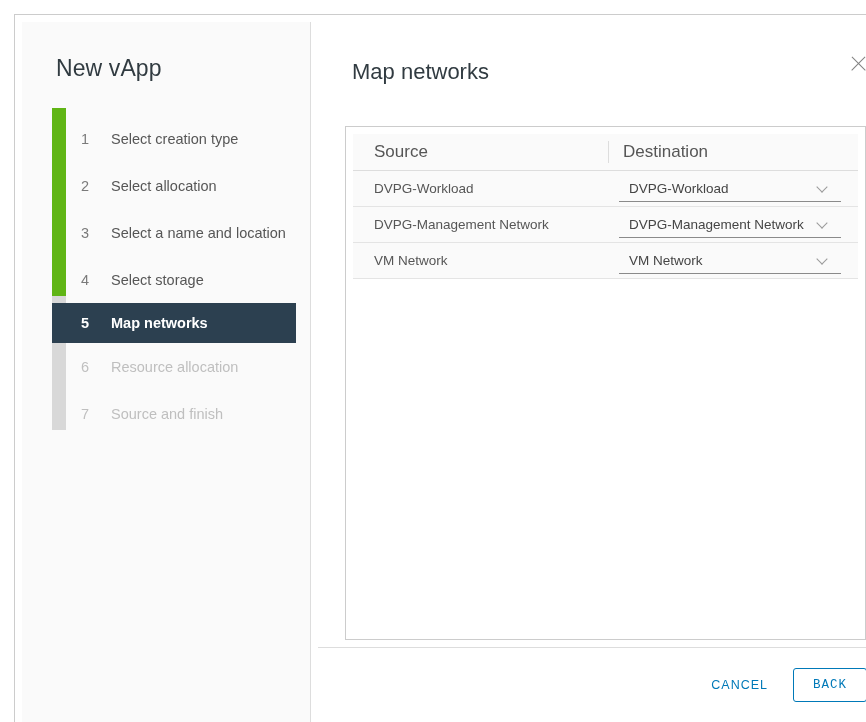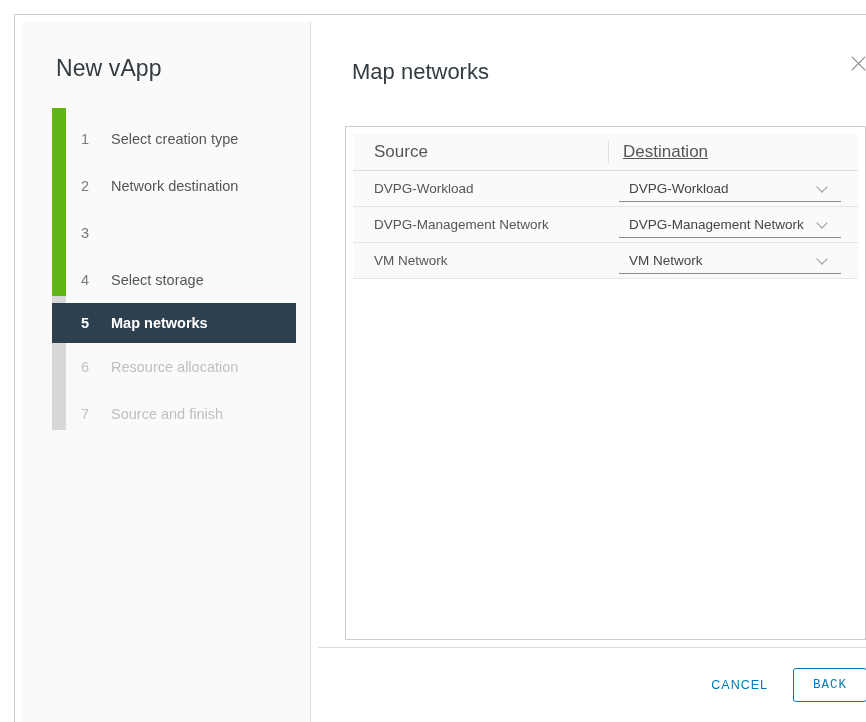--- a/index.html
+++ b/index.html
@@ -167,21 +167,21 @@
     border-bottom: 1px solid #dddddd;
   }
   .th {
     font-size: 17px;
     color: #565656;
     display: flex;
     align-items: center;
     padding-left: 14px;
   }
   .th.src { width: 249px; flex: 0 0 249px; border-right: 1px solid #dddddd; }
-  .th.dst { flex: 1 1 auto; text-decoration: underline; }
+  .th.dst { flex: 1 1 auto; }
 
   .table-row {
     display: flex;
     height: 36px;
     flex: 0 0 36px;
     background: #fafafa;
     border-bottom: 1px solid #e4e4e4;
   }
   .table-row:last-of-type { border-bottom: 1px solid #cccccc; }
 
@@ -297,25 +297,26 @@
       <div class="rail"></div>
       <div class="rail-done"></div>
 
       <div class="step">
         <span class="num">1</span>
         <span class="label">Select creation type</span>
       </div>
 
       <div class="step">
         <span class="num">2</span>
-        <span class="label">Network destination</span>
+        <span class="label">Select allocation</span>
       </div>
 
       <div class="step">
         <span class="num">3</span>
+        <span class="label">Select a name and location</span>
       </div>
 
       <div class="step">
         <span class="num">4</span>
         <span class="label">Select storage</span>
       </div>
 
       <div class="step active">
         <span class="num">5</span>
         <span class="label">Map networks</span>

